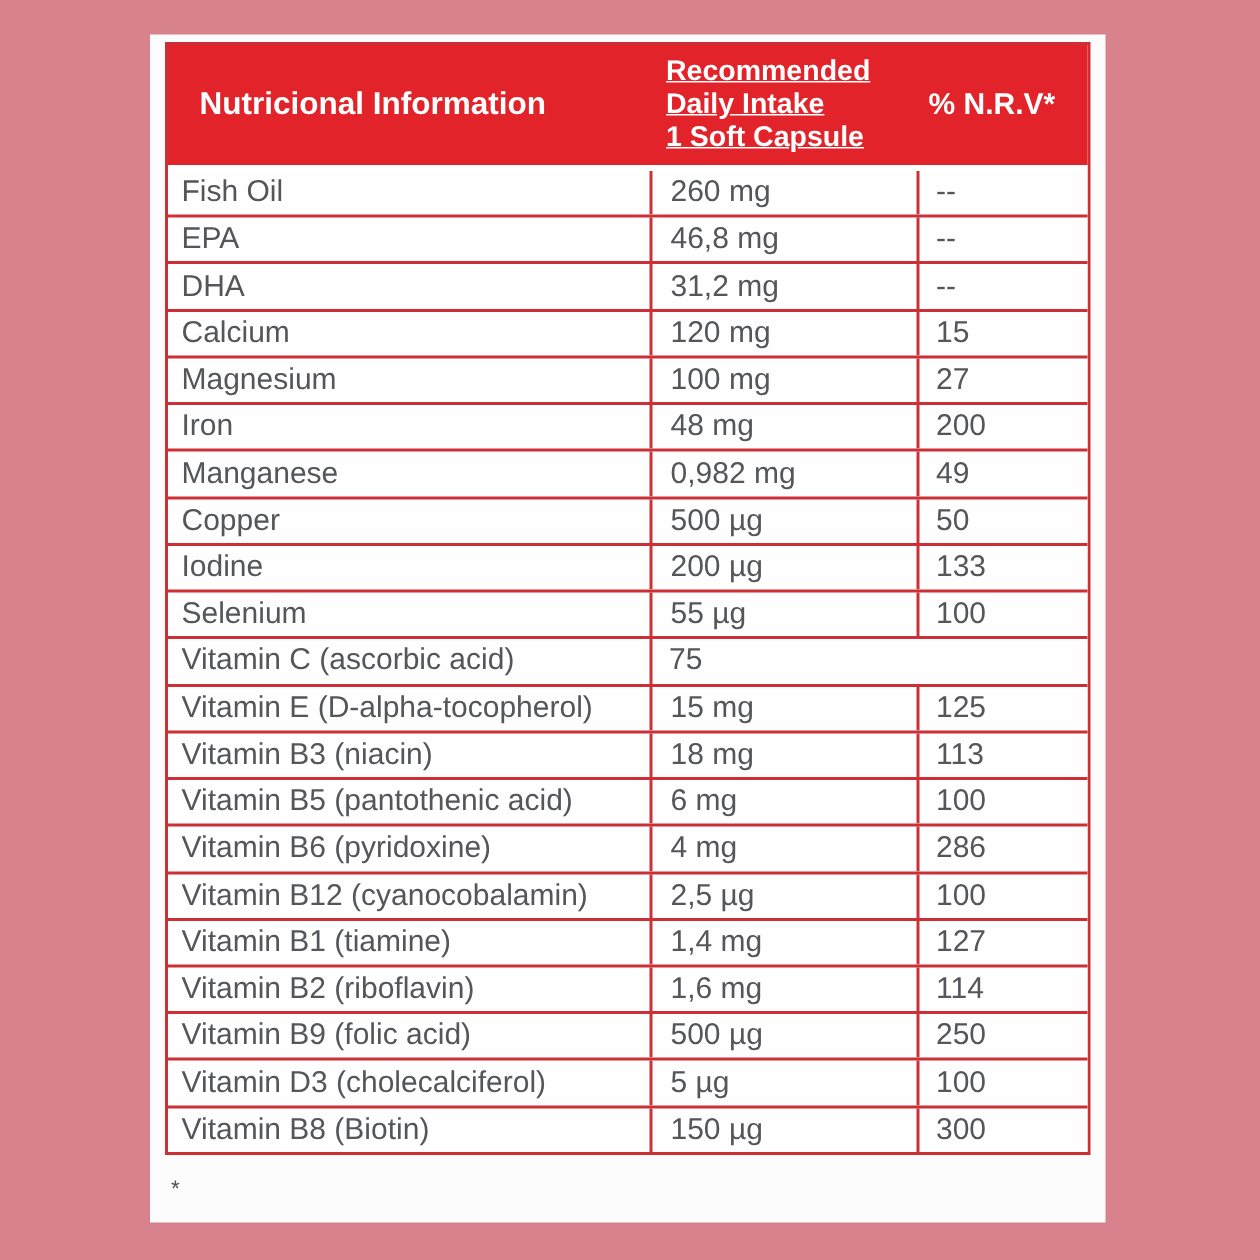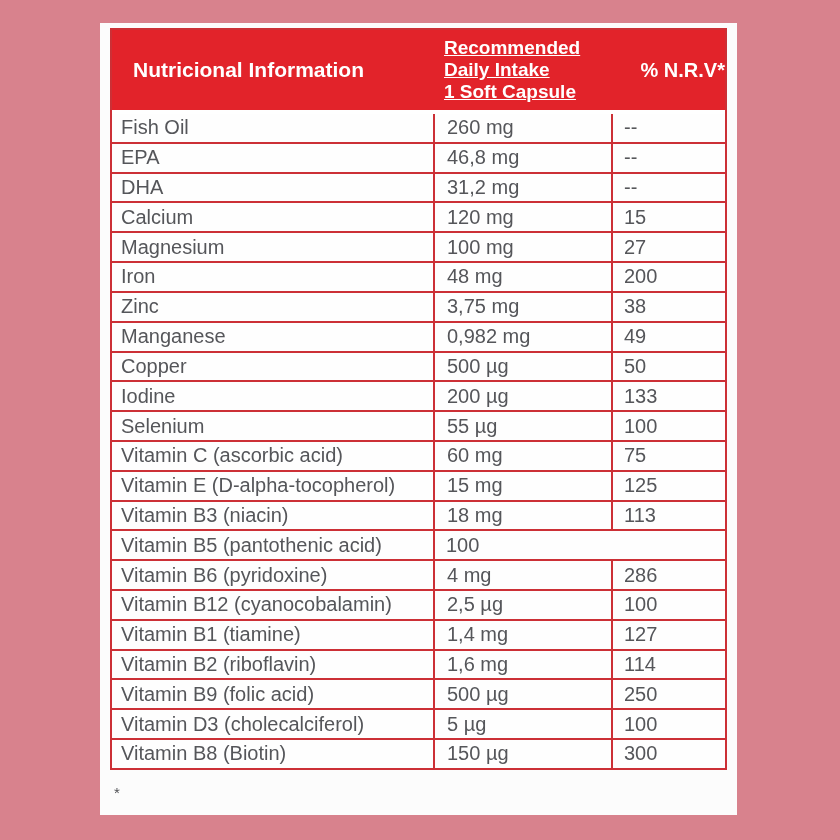--- a/index.html
+++ b/index.html
@@ -60,21 +60,20 @@
     padding-left: 11px;
     font-size: 19px;
     font-weight: bold;
     line-height: 22px;
     text-decoration: underline;
   }
   .hcell.col3 {
     padding-left: 8px;
     font-size: 20px;
     font-weight: bold;
-    align-items: flex-end;
   }
 
   .head-gap {
     height: 4px;
     background: #ffffff;
   }
 
   
   .tbody {
     display: flex;
@@ -172,25 +171,20 @@
     <div class="cell amount">100 mg</div>
     <div class="cell nrv">27</div>
   </div>
 
   <div class="row">
     <div class="cell name">Iron</div>
     <div class="cell amount">48 mg</div>
     <div class="cell nrv">200</div>
   </div>
 
-  <div class="row">
-    <div class="cell name">Zinc</div>
-    <div class="cell amount">3,75 mg</div>
-    <div class="cell nrv">38</div>
-  </div>
 
   <div class="row">
     <div class="cell name">Manganese</div>
     <div class="cell amount">0,982 mg</div>
     <div class="cell nrv">49</div>
   </div>
 
   <div class="row">
     <div class="cell name">Copper</div>
     <div class="cell amount">500 µg</div>
@@ -204,38 +198,38 @@
   </div>
 
   <div class="row">
     <div class="cell name">Selenium</div>
     <div class="cell amount">55 µg</div>
     <div class="cell nrv">100</div>
   </div>
 
   <div class="row">
     <div class="cell name">Vitamin C (ascorbic acid)</div>
-    <div class="cell amount">60 mg</div>
     <div class="cell nrv">75</div>
   </div>
 
   <div class="row">
     <div class="cell name">Vitamin E (D-alpha-tocopherol)</div>
     <div class="cell amount">15 mg</div>
     <div class="cell nrv">125</div>
   </div>
 
   <div class="row">
     <div class="cell name">Vitamin B3 (niacin)</div>
     <div class="cell amount">18 mg</div>
     <div class="cell nrv">113</div>
   </div>
 
   <div class="row">
     <div class="cell name">Vitamin B5 (pantothenic acid)</div>
+    <div class="cell amount">6 mg</div>
     <div class="cell nrv">100</div>
   </div>
 
   <div class="row">
     <div class="cell name">Vitamin B6 (pyridoxine)</div>
     <div class="cell amount">4 mg</div>
     <div class="cell nrv">286</div>
   </div>
 
   <div class="row">

